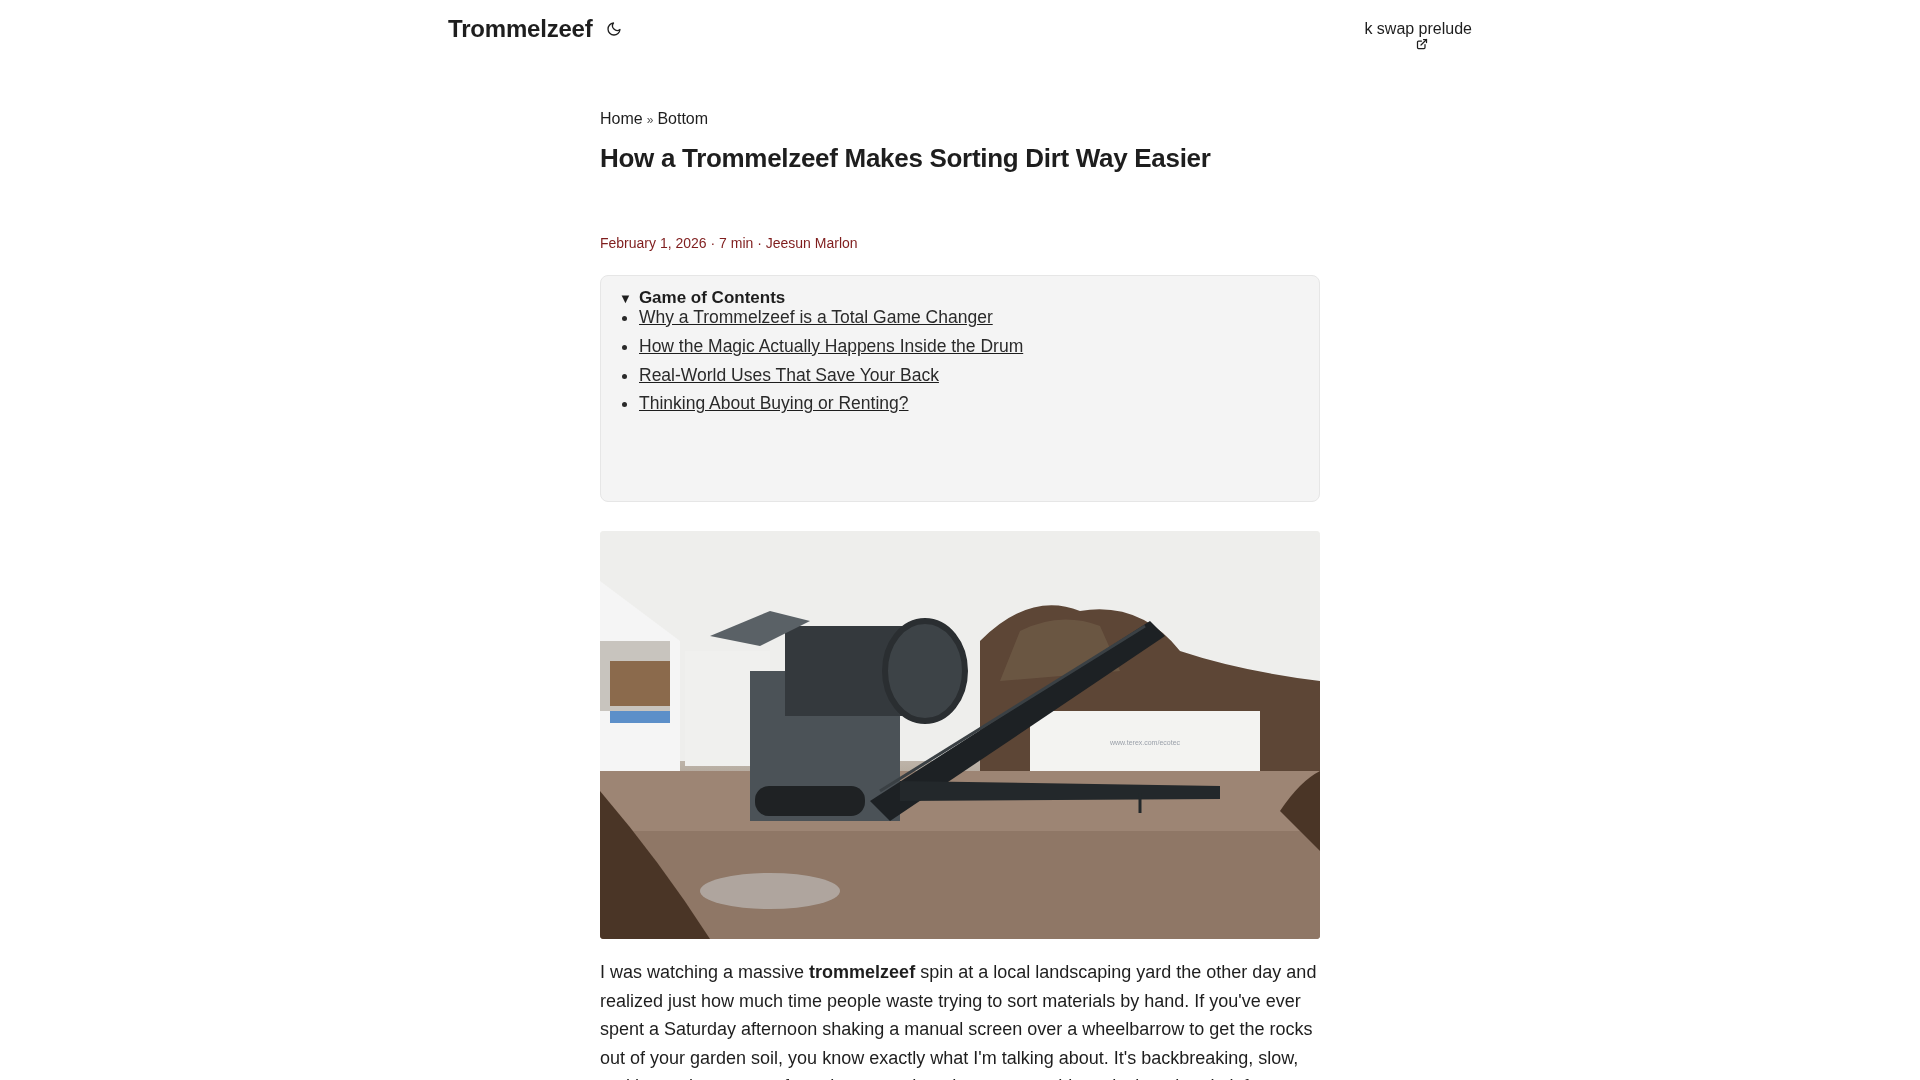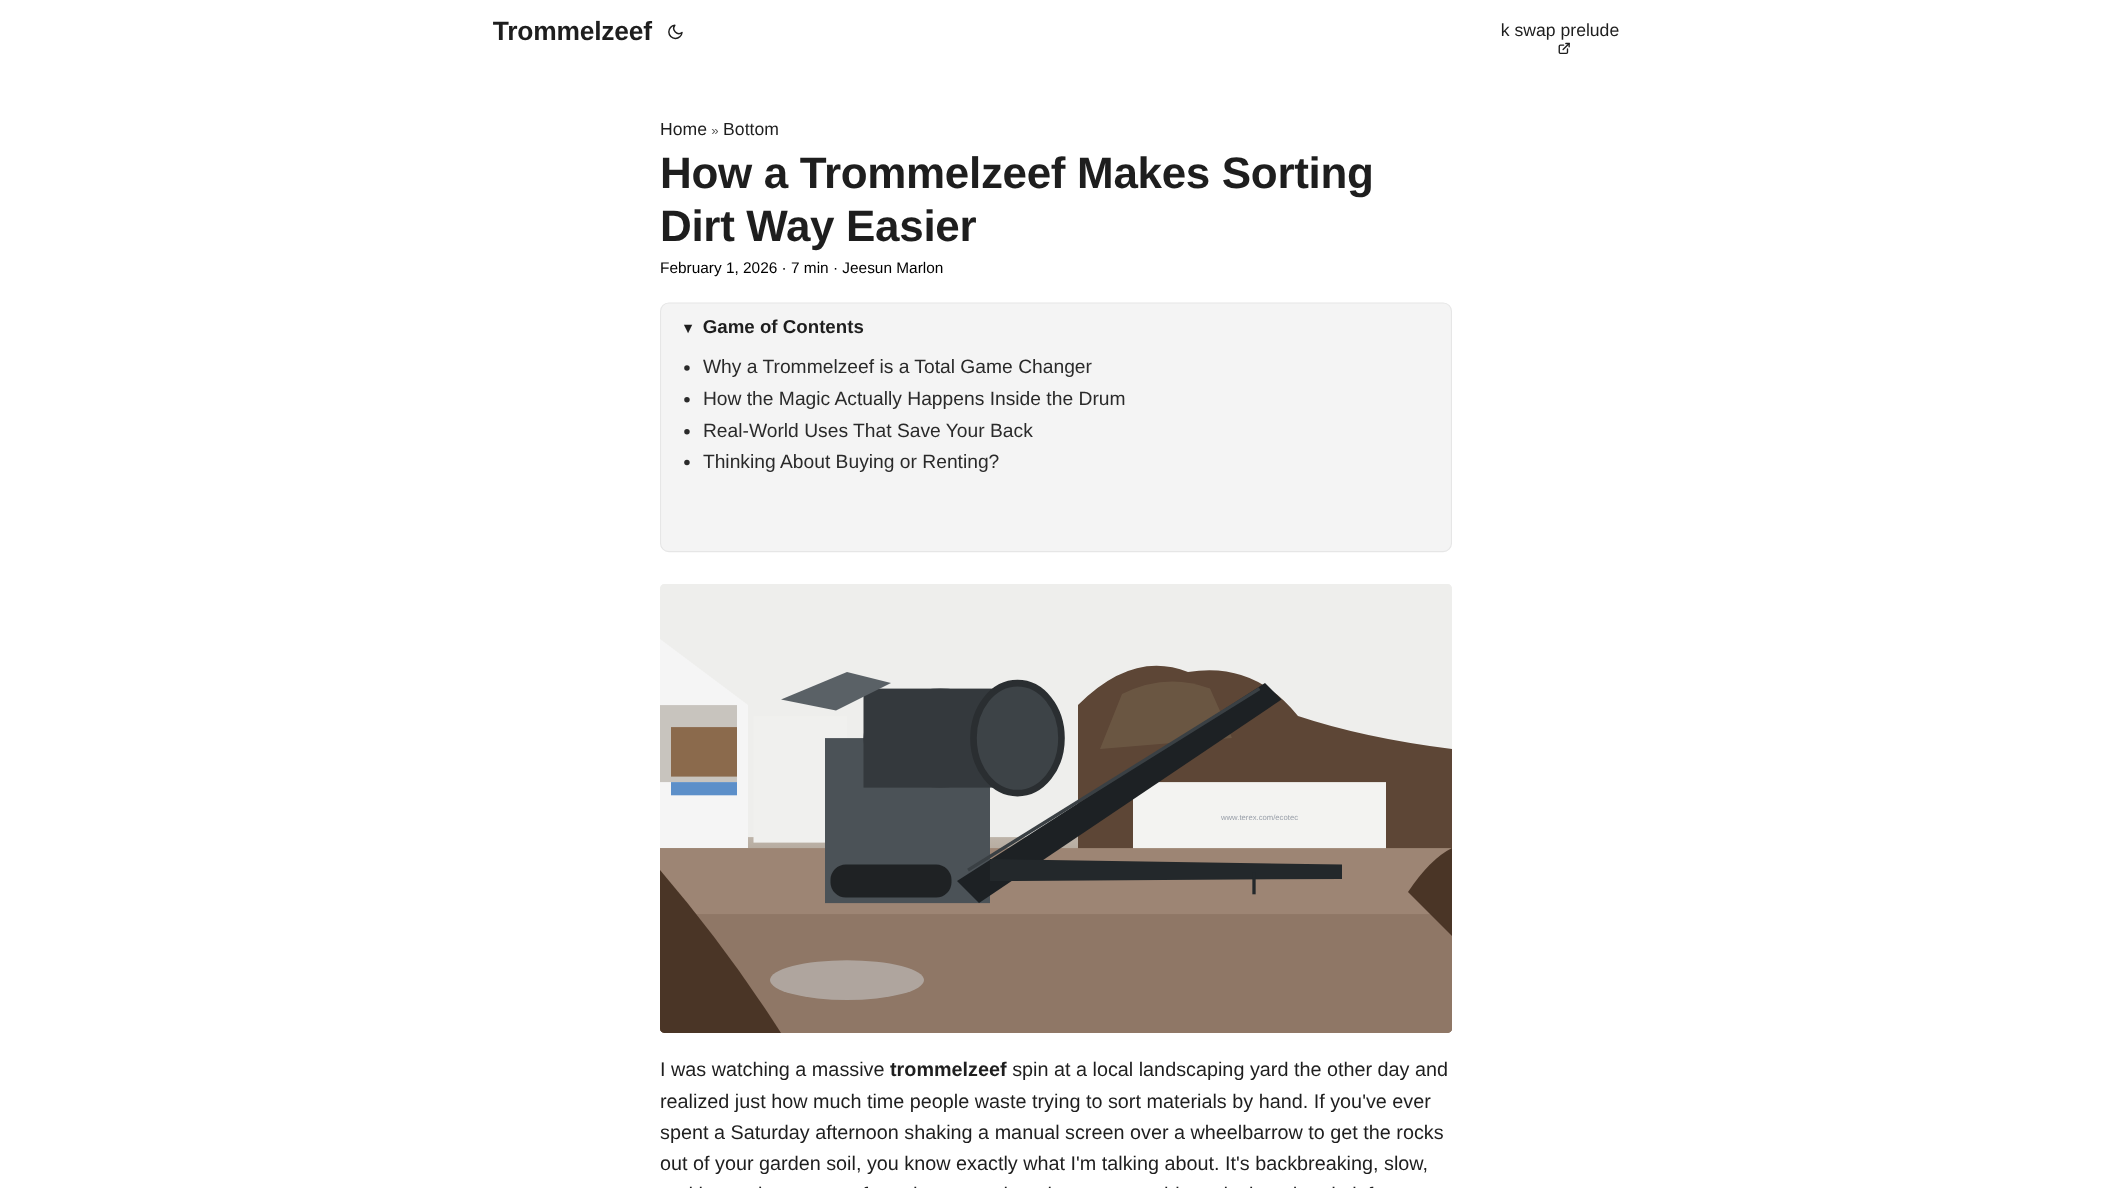--- a/index.html
+++ b/index.html
@@ -25,36 +25,36 @@
     .ext-icon { margin-left: 8px; width: 12px; height: 12px; display: inline-block; }
 
     .main { position: absolute; left: 600px; top: 0; width: 720px; }
 
     .breadcrumb { position: absolute; top: 110px; left: 0; font-size: 16px; color: #1e1e1e; white-space: nowrap; }
     .breadcrumb a { color: #1e1e1e; text-decoration: none; text-align: right; }
     .breadcrumb .sep { font-size: 12px; margin: 0 4px; color: #555; }
 
     .post-title {
       position: absolute; top: 134px; left: 0; width: 720px;
-      font-size: 40px; font-weight: 700; line-height: 48px; color: #1e1e1e; letter-spacing: -0.3px;
+      font-size: 26px; font-weight: 700; line-height: 48px; color: #1e1e1e; letter-spacing: -0.3px;
     }
     .post-meta {
-      position: absolute; top: 235px; left: 0; font-size: 14px; color: #000000; white-space: nowrap;
+      position: absolute; top: 235px; left: 0; font-size: 14px; color: #7f1d1d; white-space: nowrap;
     }
 
     .toc {
       position: absolute; top: 275px; left: 0; width: 720px; height: 227px;
       background: #f4f4f4; border: 1px solid #e6e6e6; border-radius: 8px;
     }
     .toc-summary {
       position: absolute; top: 12px; left: 18px; font-size: 17px; font-weight: 700; color: #1e1e1e;
       display: flex; align-items: center; cursor: pointer;
     }
     .toc-triangle { font-size: 13px; margin-right: 7px; }
-    .toc-list { position: absolute; top: 43px; left: 38px; list-style: none; }
+    .toc-list { position: absolute; top: 27px; left: 38px; list-style: none; text-decoration: underline; }
     .toc-list li {
       font-size: 17.5px; line-height: 28.8px; color: #2a2a2a; position: relative;
     }
     .toc-list li::before {
       content: ""; position: absolute; left: -17px; top: 13px; width: 5px; height: 5px; border-radius: 50%; background: #2a2a2a;
     }
     .toc-list li a { color: #2a2a2a; text-decoration: none; }
 
     .cover {
       position: absolute; top: 531px; left: 0; width: 720px; height: 408px;

